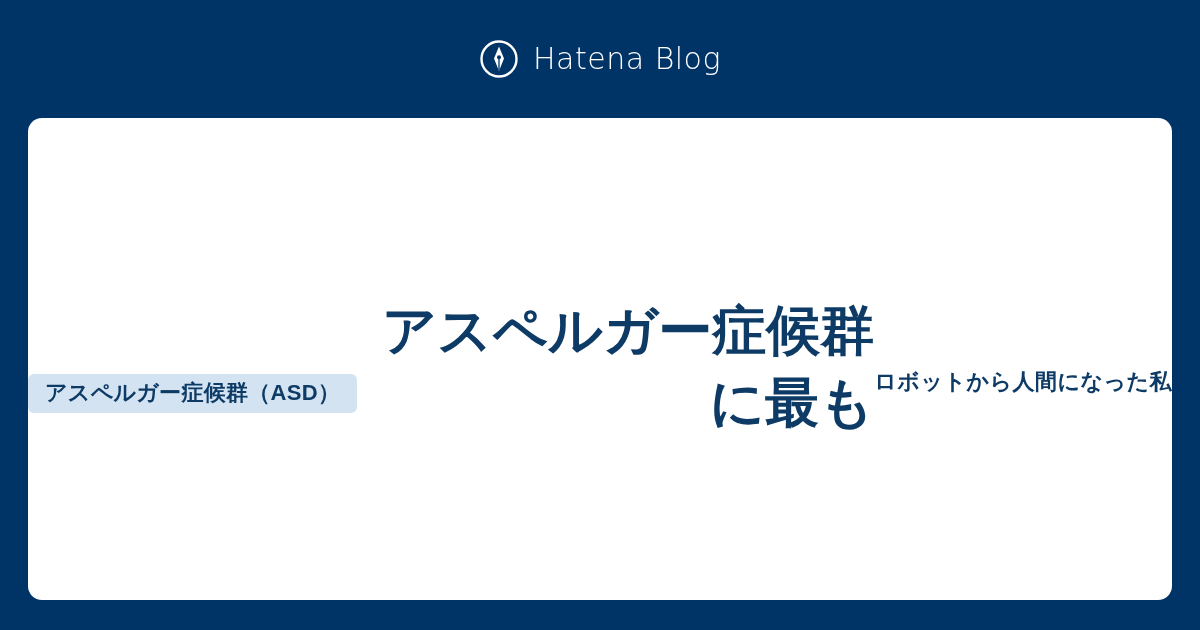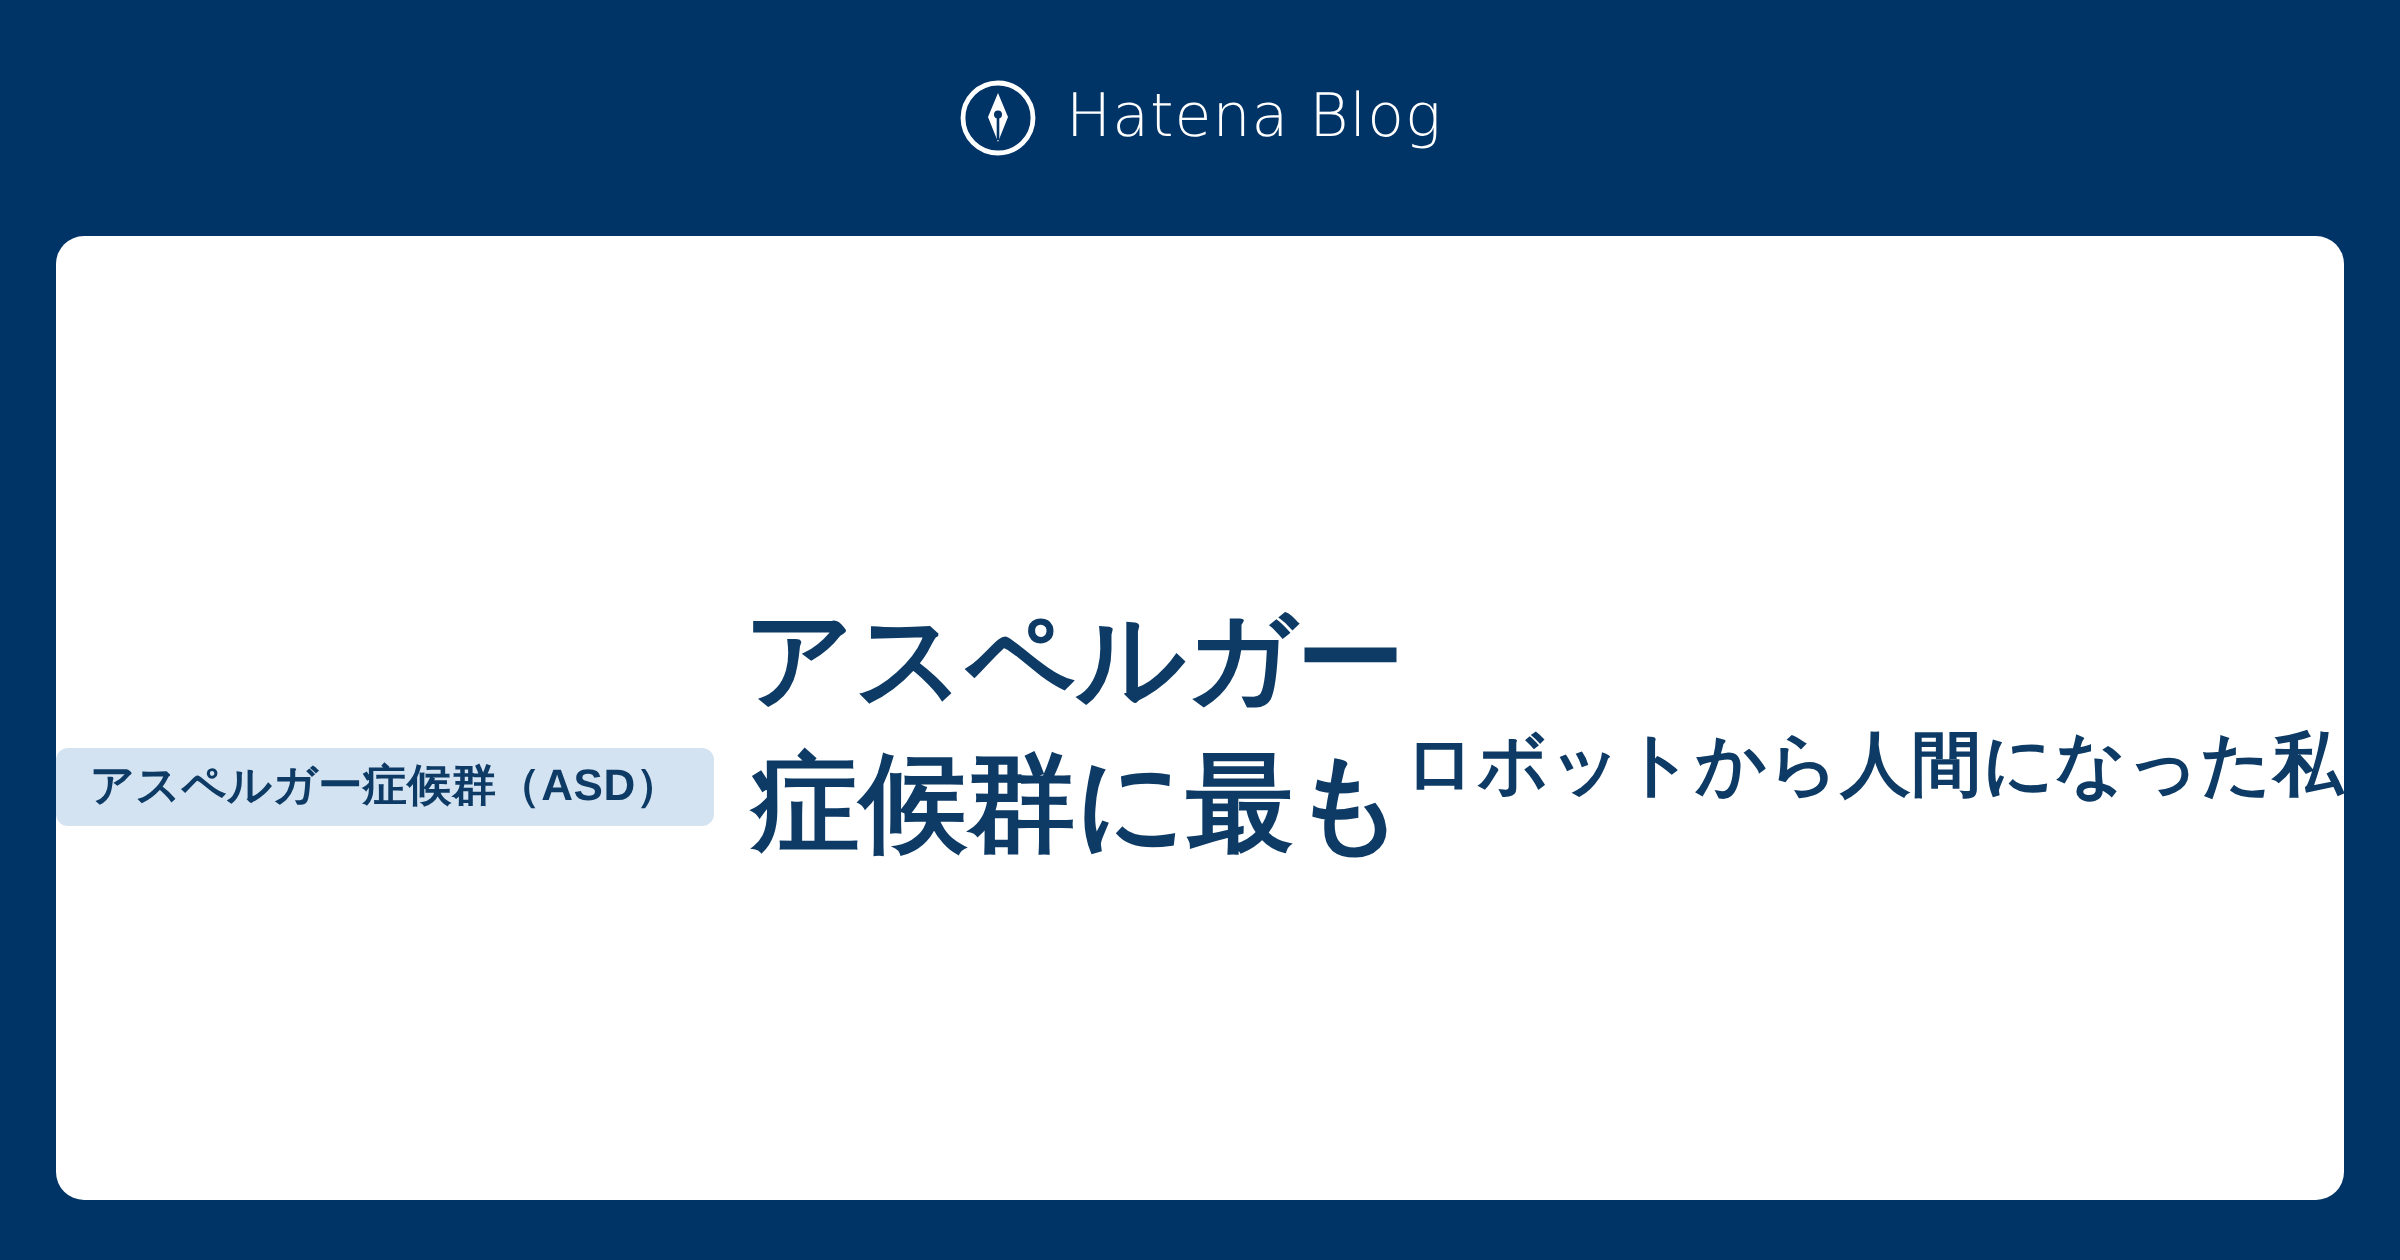--- a/index.html
+++ b/index.html
@@ -92,21 +92,21 @@
     word-break: break-all;
   }
 
   .entry-title .title-line {
     display: block;
   }
 
   .blog-name {
     margin-top: 46px;
     color: #0d3b66;
-    font-size: 35px;
+    font-size: 22px;
     font-weight: bold;
     line-height: 1;
     letter-spacing: 0.5px;
     white-space: nowrap;
   }
 </style>
 </head>
 <body>
 
 <div class="ogp-card-root">

